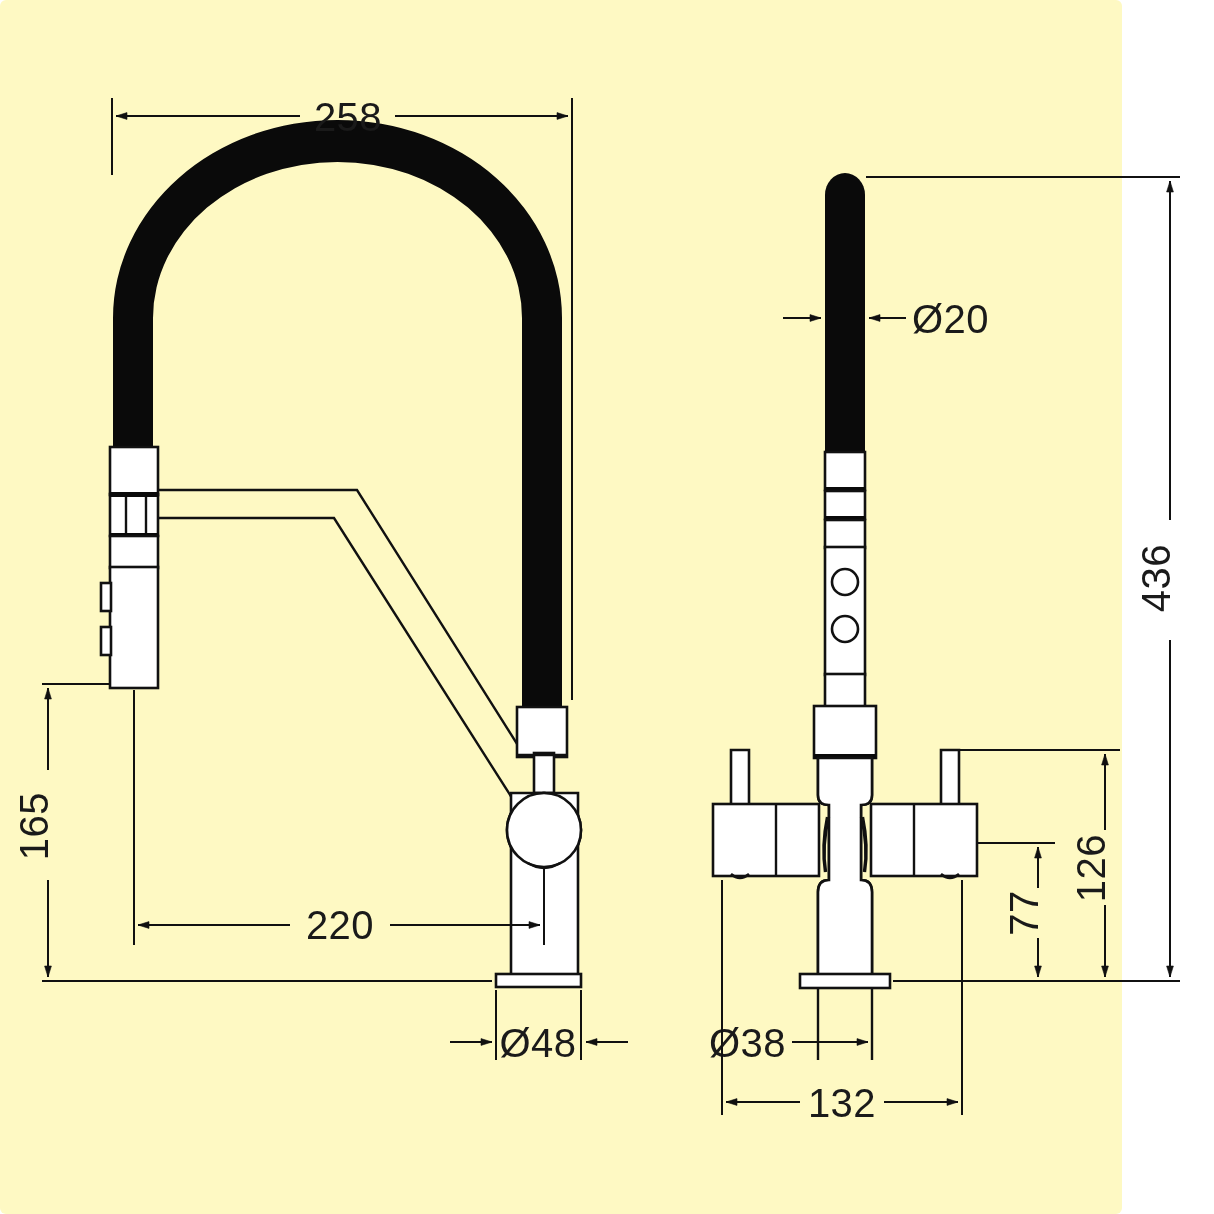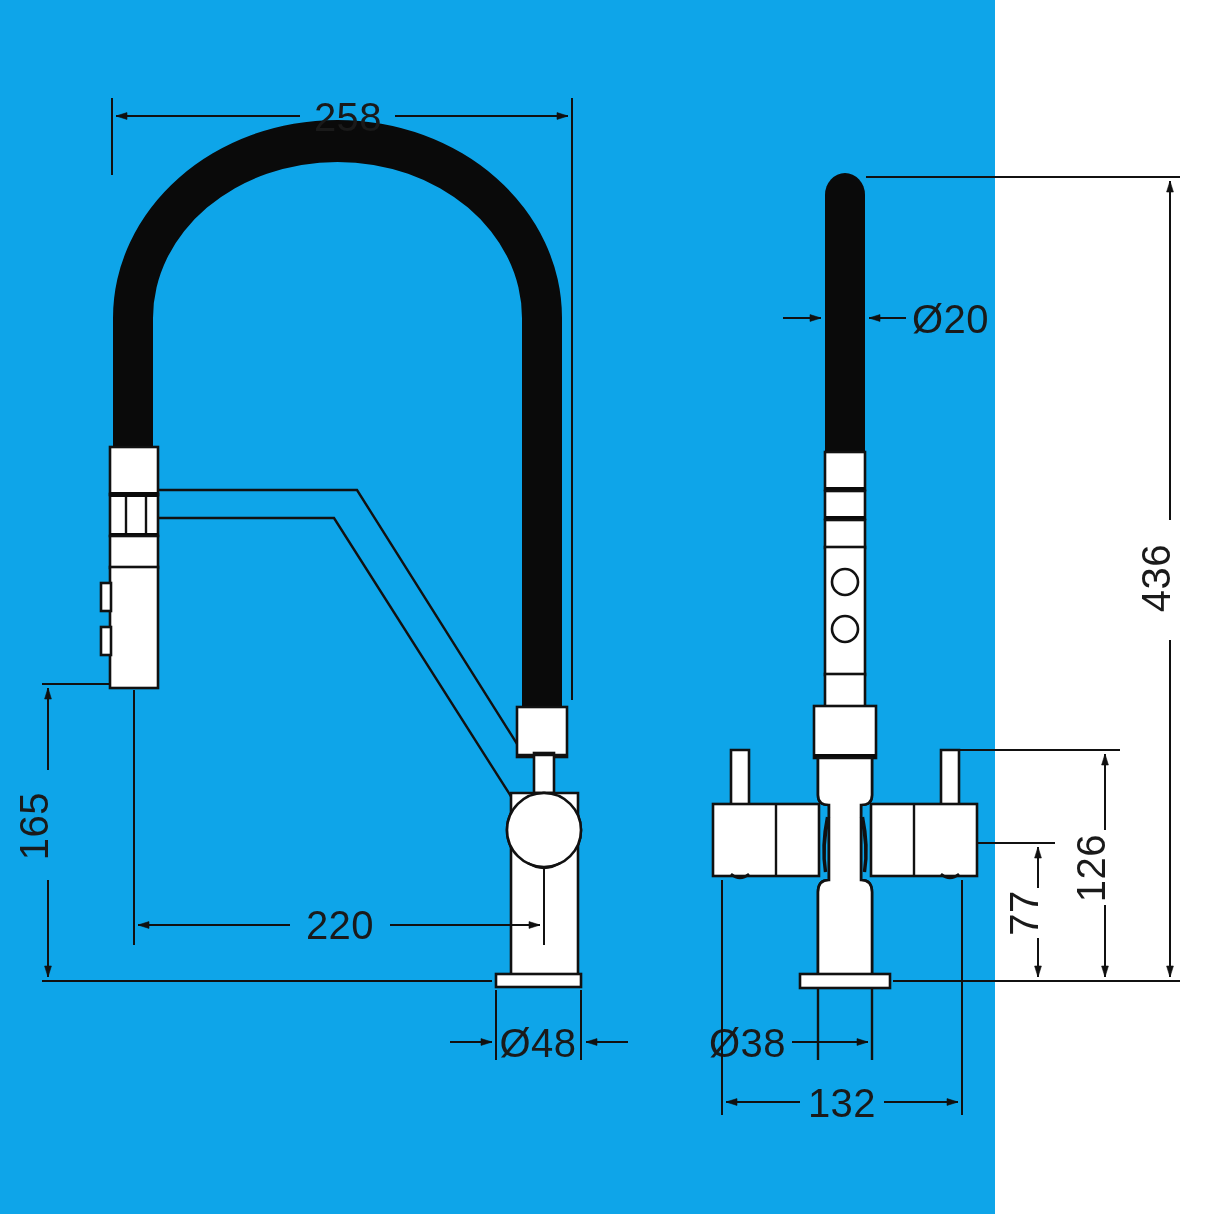--- a/index.html
+++ b/index.html
@@ -8,23 +8,24 @@
     background: #ffffff;
   }
   body {
     width: 1214px;
     height: 1214px;
     font-family: "Liberation Sans", sans-serif;
     overflow: hidden;
   }
   #drawing-root {
     position: relative;
-    width: 995px;
+    width: 1122px;
     height: 1214px;
-    background: #0ea5e9;
+    background: #fef9c3;
+    border-radius: 6px;
   }
   svg#tech-drawing {
     display: block;
     width: 1214px;
     height: 1214px;
   }
   .dim-text {
     font-family: "Liberation Sans", sans-serif;
     font-size: 40px;
     fill: #1a1a1a;

